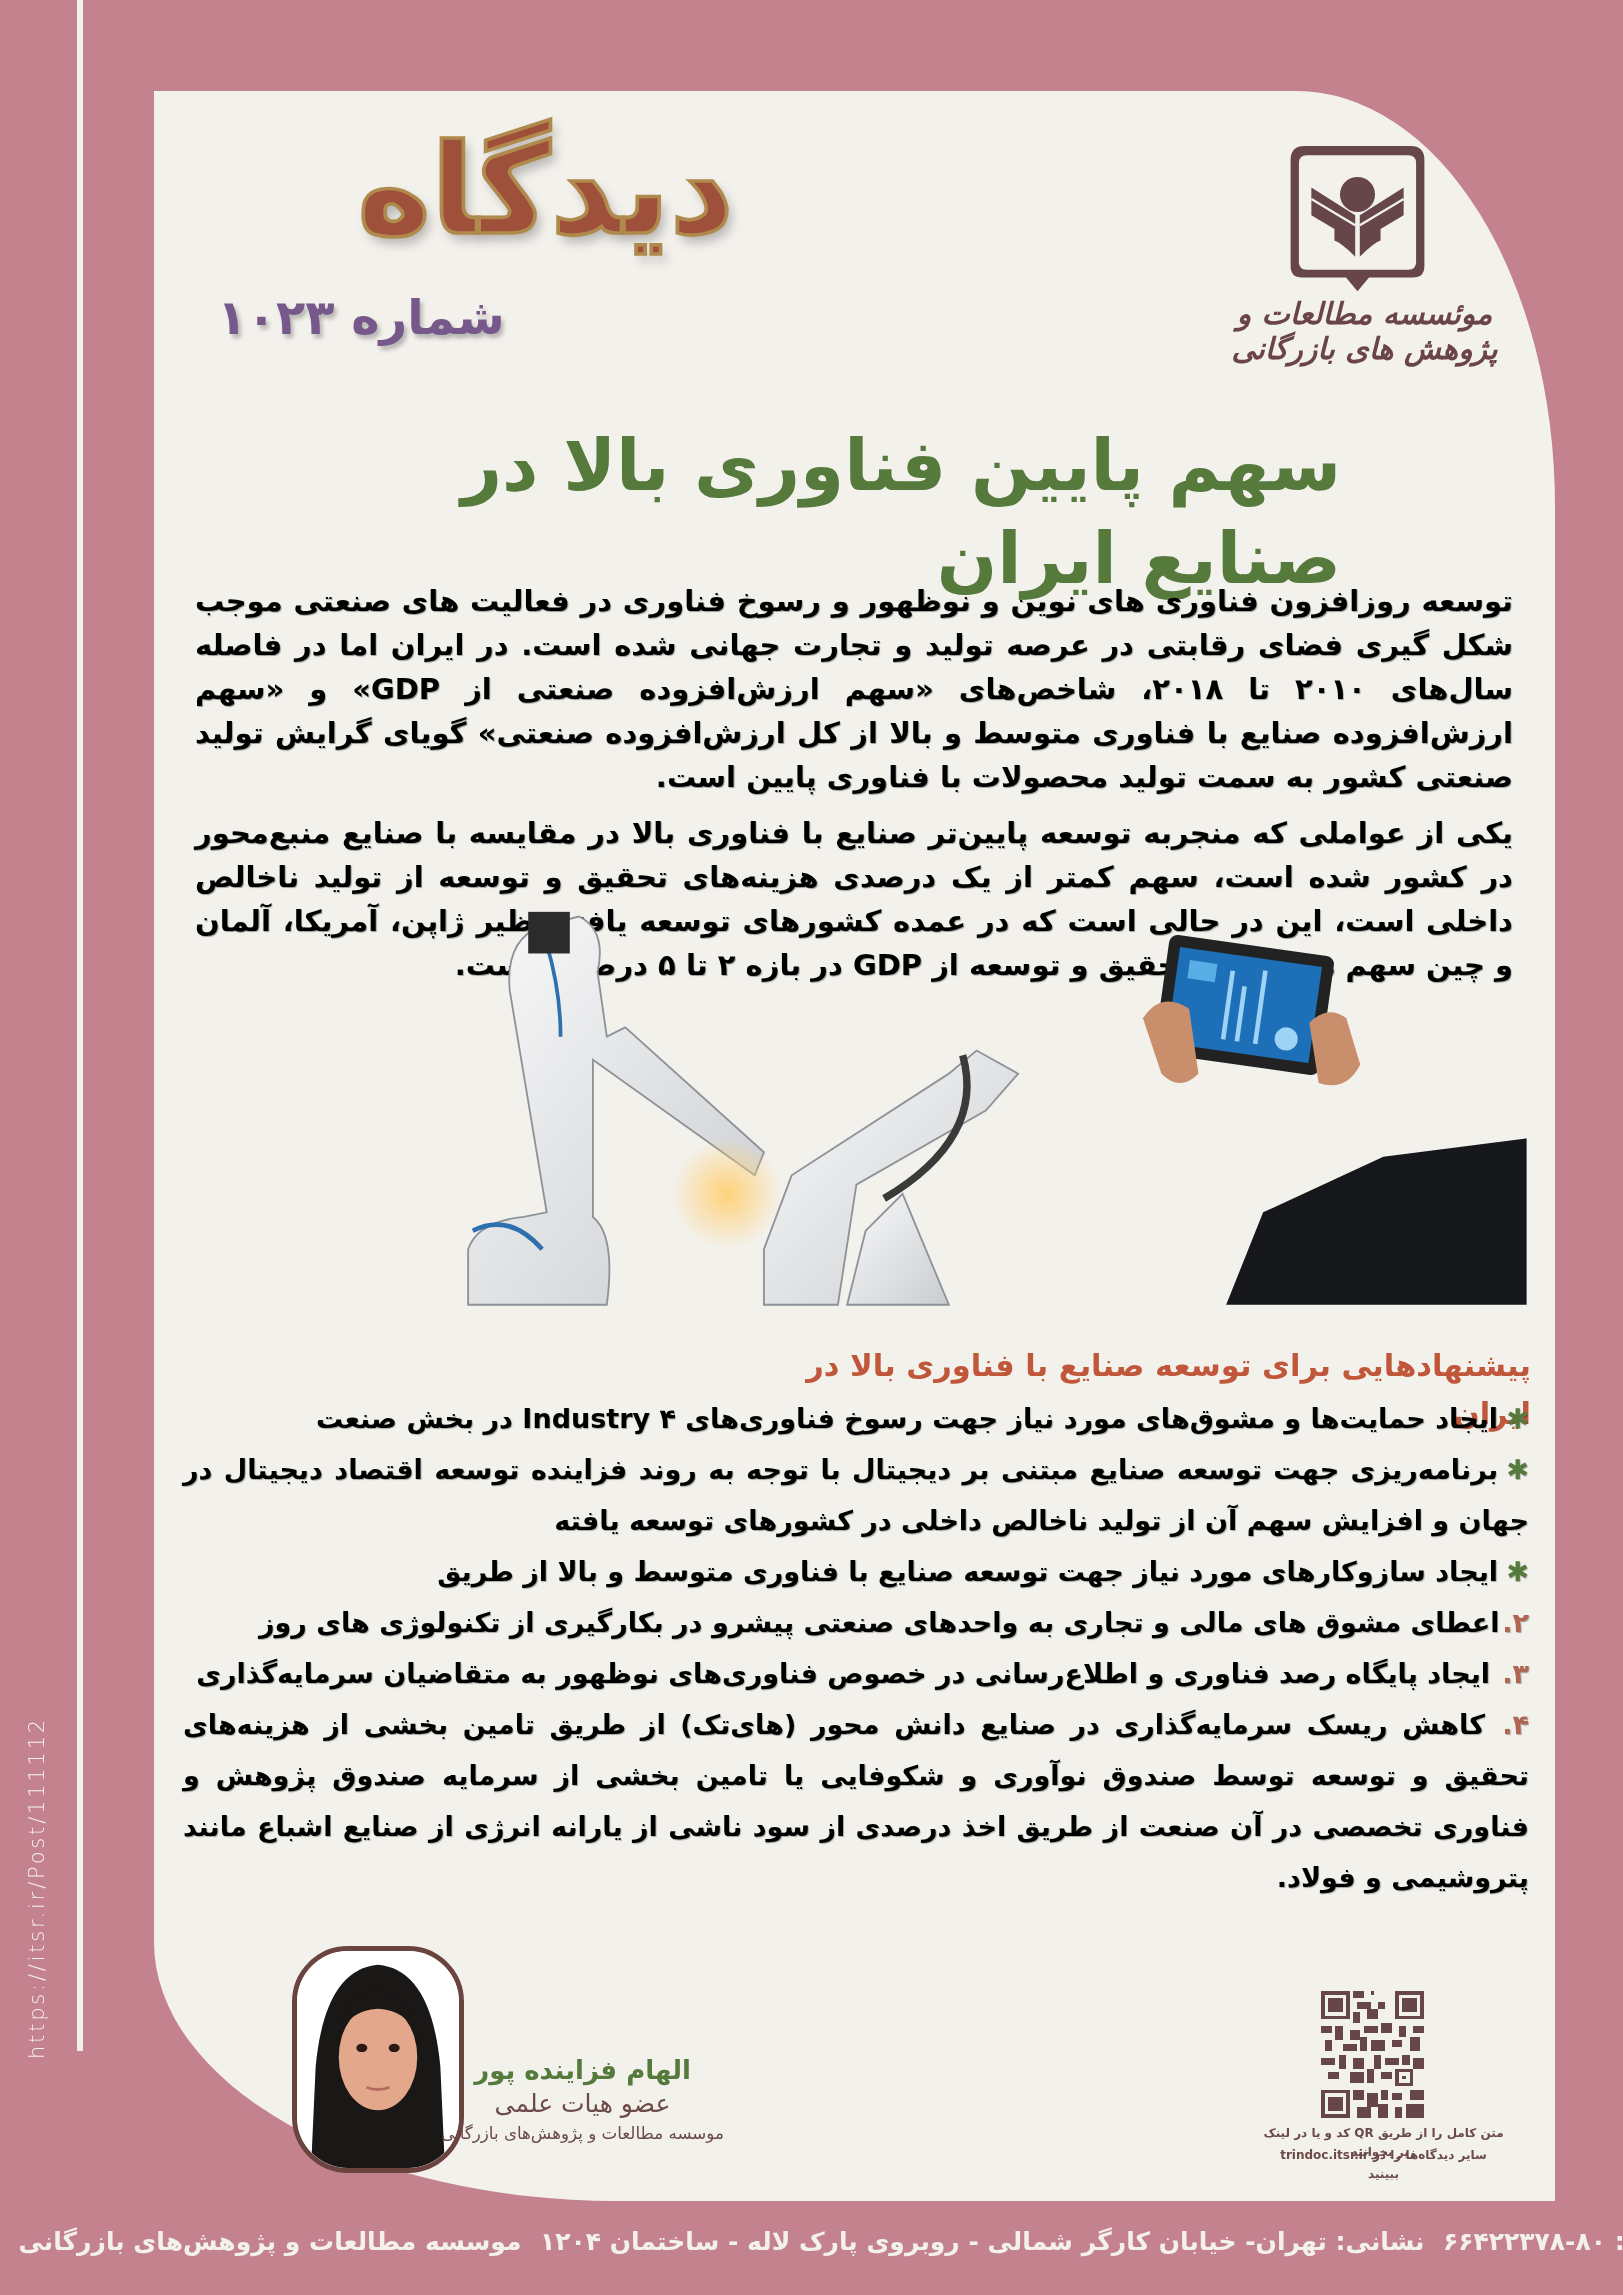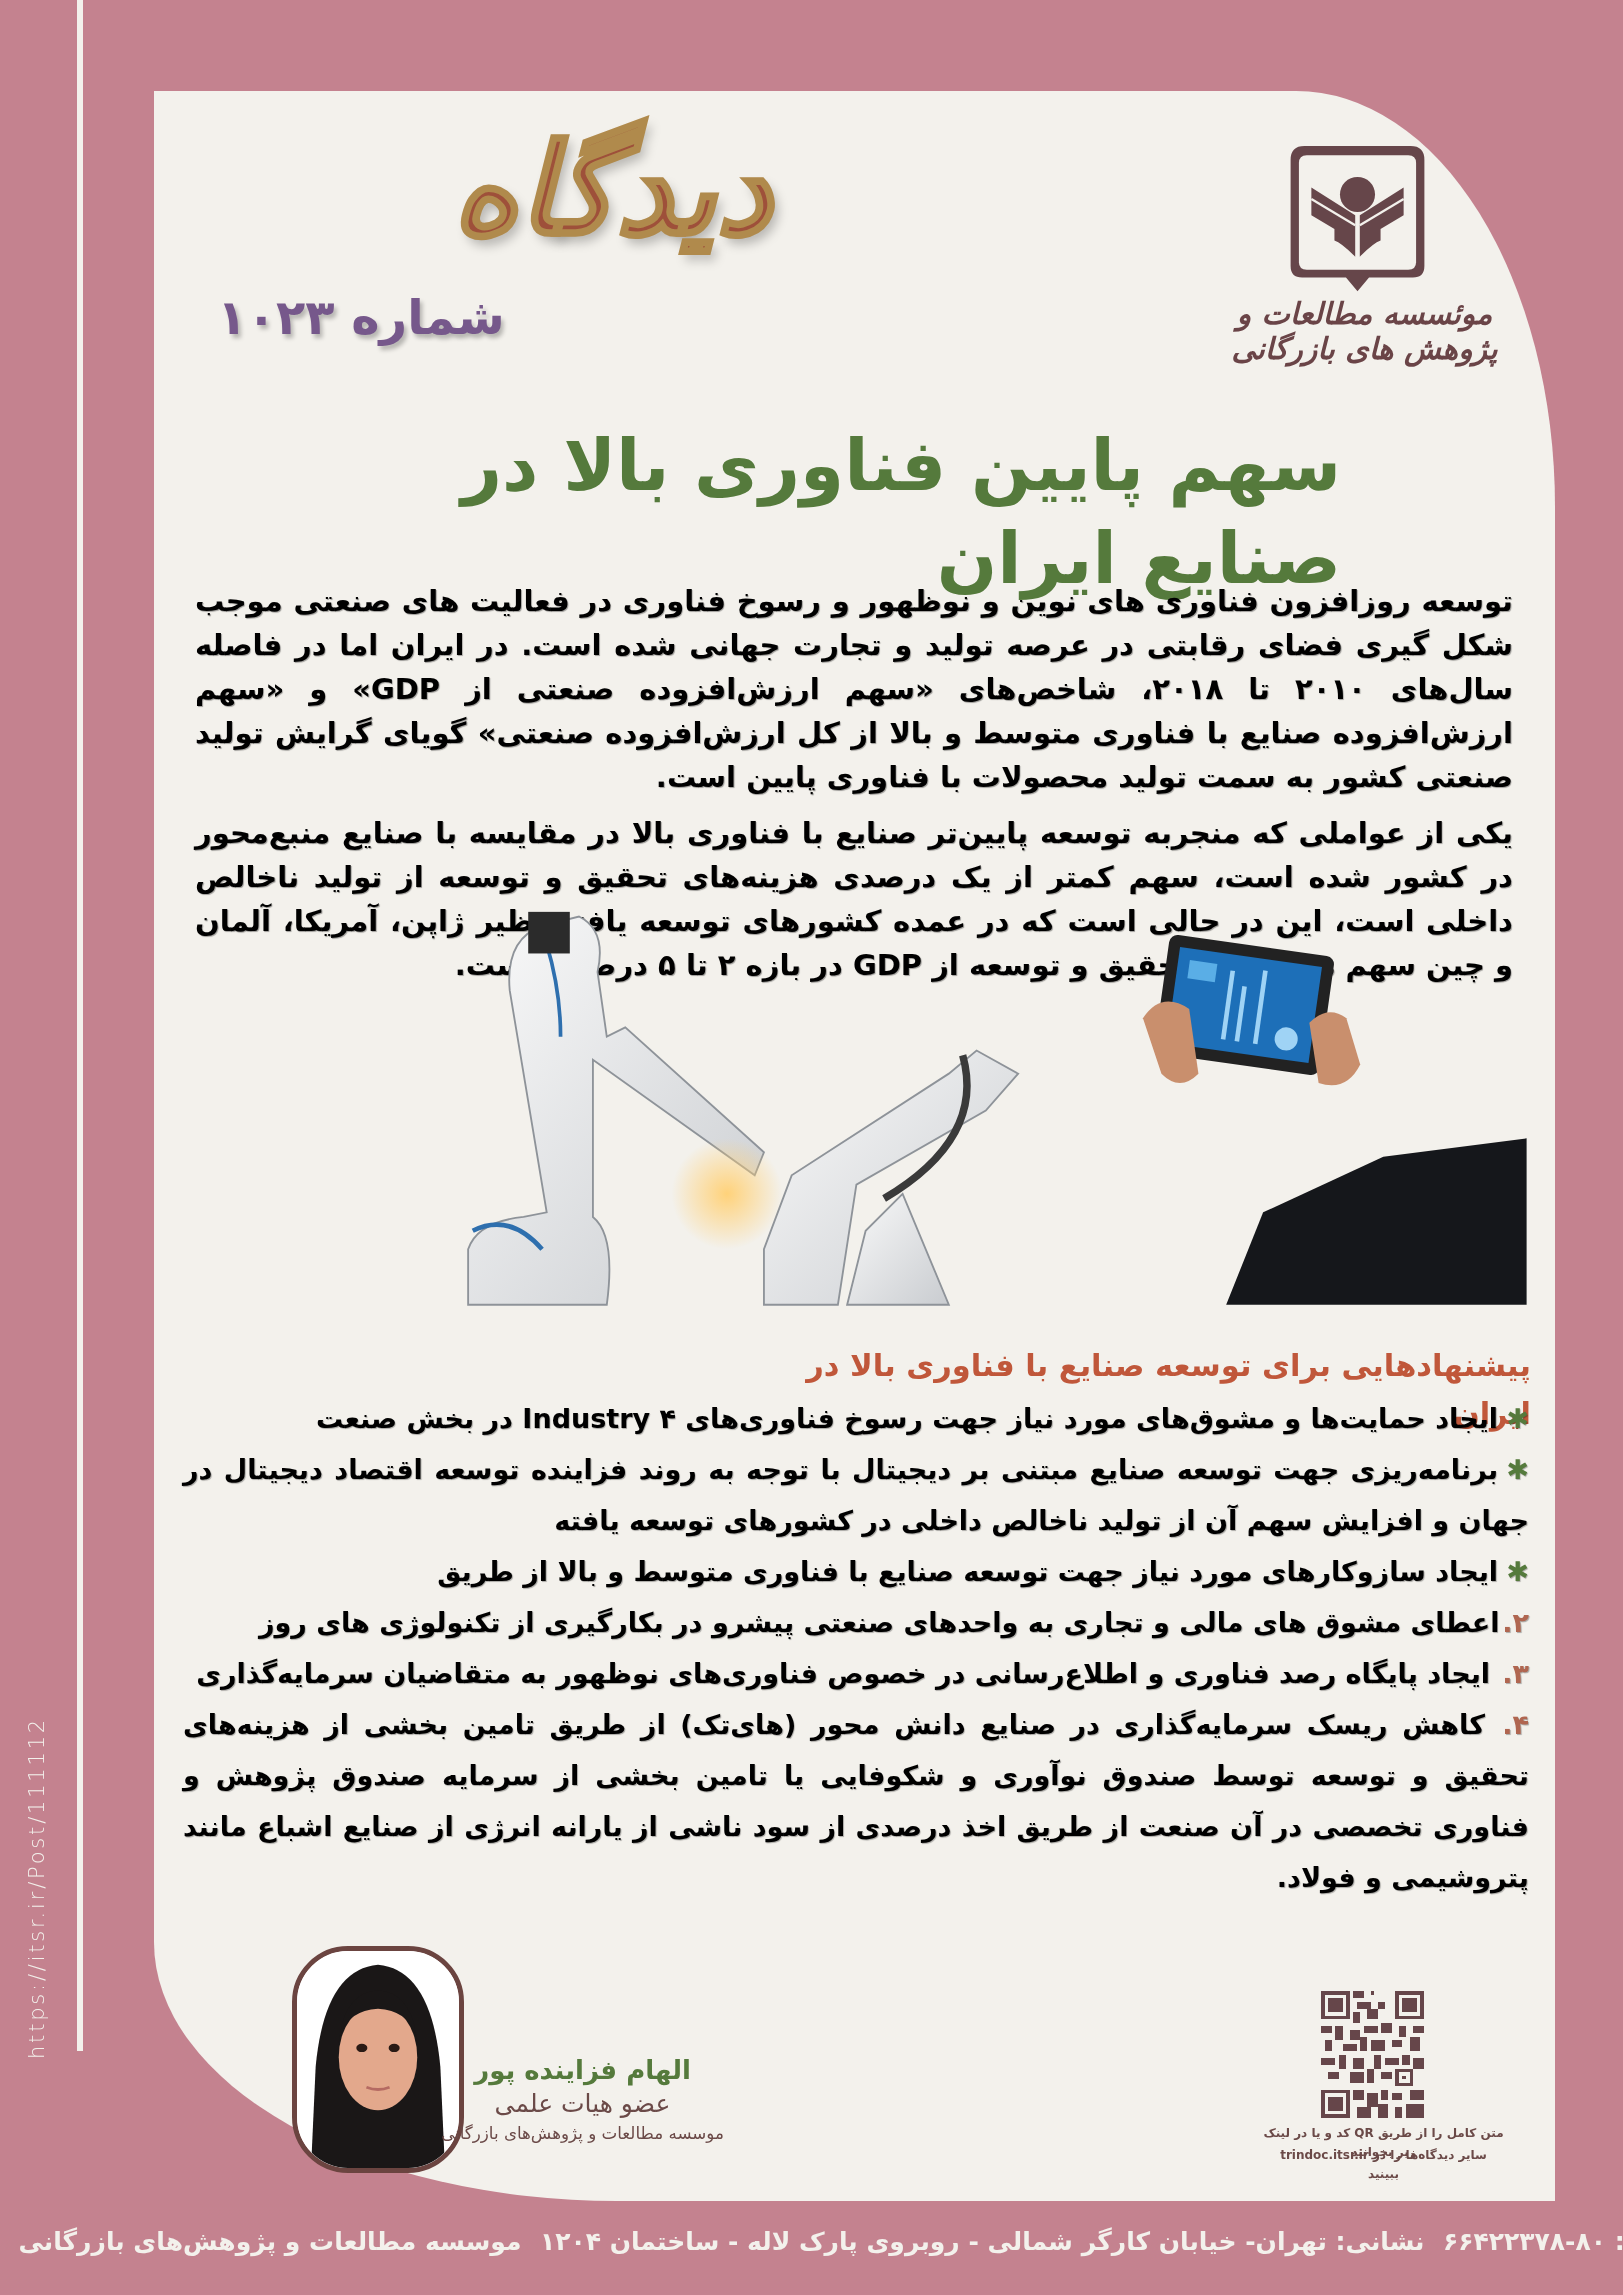--- a/index.html
+++ b/index.html
@@ -23,26 +23,25 @@
   }
   .rtl { direction:rtl; }
   .logo {
     position:absolute; left:1286px; top:141px; width:143px; height:153px;
   }
   .logo-text {
     position:absolute; left:1198px; top:296px; width:333px; text-align:center;
     color:#6a4447; font-family:"DejaVu Serif", serif; font-style:italic; font-size:30px; font-weight:bold;
   }
   .brand-title {
-    position:absolute; left:319px; top:120px; width:453px; text-align:right;
+    position:absolute; left:319px; top:120px; width:453px; text-align:center;
     font-family:"DejaVu Sans", sans-serif; font-weight:bold; font-size:125px; line-height:139px;
     color:#9e503a;
     -webkit-text-stroke:3.7px #b08a4c;
     text-shadow: 4.6px 7.4px 10.2px rgba(0,0,0,0.25);
-    font-style: italic;
   }
   .issue {
     position:absolute; left:176px; top:278px; width:370px; text-align:center;
     font-family:"DejaVu Sans", sans-serif; font-weight:bold; font-size:48px; line-height:79px;
     color:#76588b;
     text-shadow: 2.8px 3.7px 4.6px rgba(0,0,0,0.25);
   }
   .headline {
     position:absolute; left:379px; top:419px; width:962px; text-align:right;
     color:#557a3c; font-weight:bold; font-size:71px; line-height:93px;

